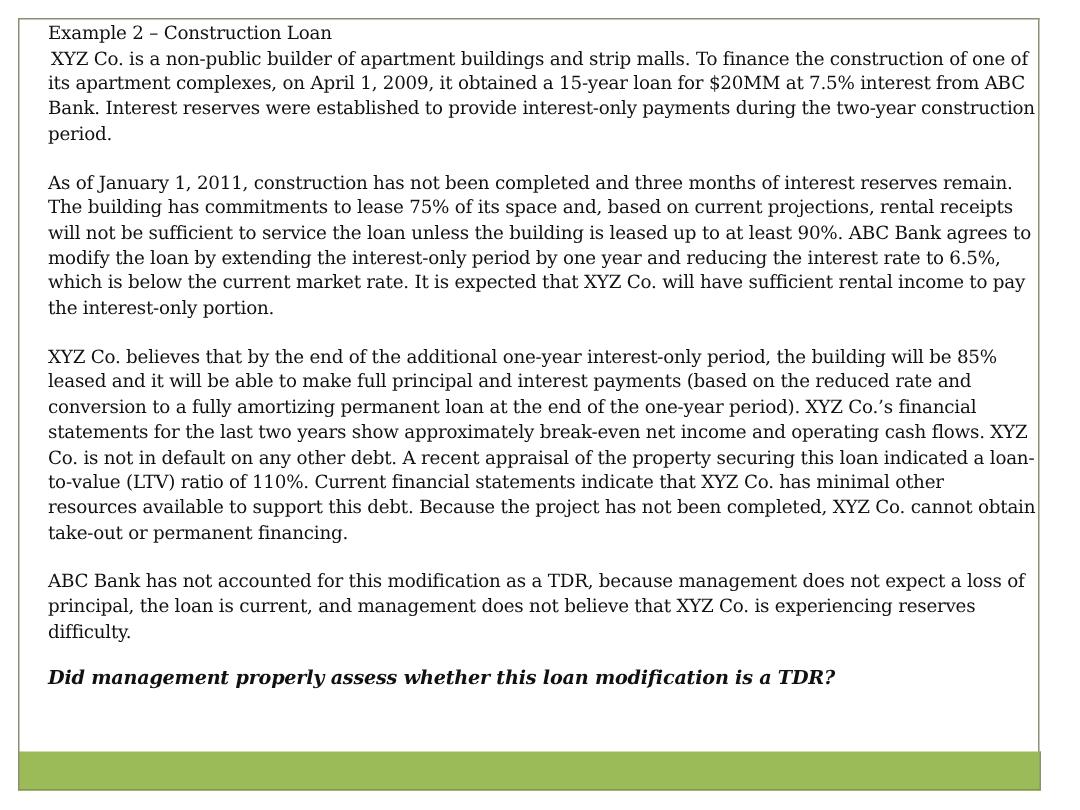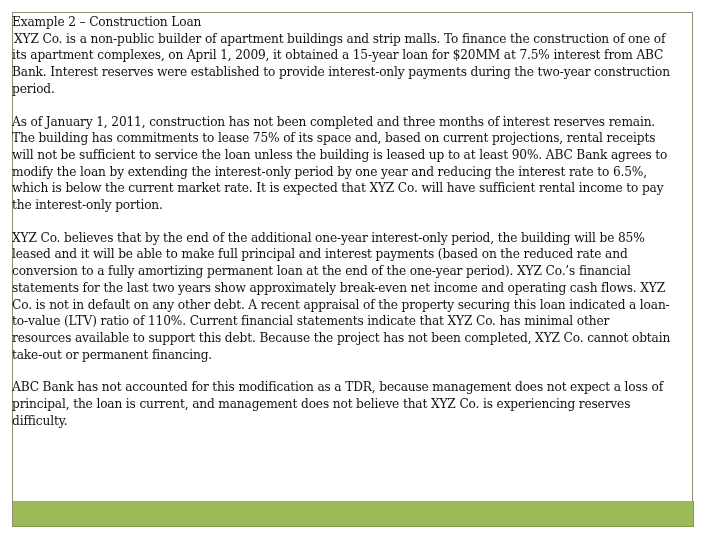--- a/index.html
+++ b/index.html
@@ -1,20 +1,20 @@
 <!DOCTYPE html>
 <html><head>
 <meta charset="utf-8">
 <style>
   html, body { margin:0; padding:0; }
   body { width:720px; height:540px; background:#ffffff; position:relative; overflow:hidden;
          font-family:"DejaVu Serif", "Liberation Serif", serif; color:#111; }
   .frame { position:absolute; left:12px; top:12px; width:681px; height:515px;
            border:1px solid #8e8e72; border-bottom:none; box-sizing:border-box; background:#fff; }
-  .content { position:absolute; left:12px; top:14px; width:660px; font-size:12.2px; line-height:16.7px; letter-spacing:-0.15px; }
+  .content { position:absolute; left:32px; top:14px; width:660px; font-size:12.2px; line-height:16.7px; letter-spacing:-0.15px; }
   .content p { margin:0; }
   .title { margin-bottom:0; }
   .p1 { margin-top:0; text-indent:2px; }
   .gap { height:16px; }
   .q { font-weight:bold; font-style:italic; font-size:12.8px; }
   .band { position:absolute; left:12px; top:501px; width:682px; height:26px; background:#9bbb59;
           border-bottom:1px solid #7d9647; border-left:1px solid #8e8e72; border-right:1px solid #8e8e72; box-sizing:border-box; }
 </style>
 </head>
 <body>
@@ -24,15 +24,16 @@
 <div class="content">
   <p class="title">Example 2 – Construction Loan</p>
   <p class="p1">XYZ Co. is a non-public builder of apartment buildings and strip malls.  To finance the construction of one of its apartment complexes, on April 1, 2009, it obtained a 15-year loan for $20MM at 7.5% interest from ABC Bank.  Interest reserves were established to provide interest-only payments during the two-year construction period.</p>
   <div class="gap"></div>
   <p>As of January 1, 2011, construction has not been completed and three months of interest reserves remain. The building has commitments to lease 75% of its space and, based on current projections, rental receipts will not be sufficient to service the loan unless the building is leased up to at least 90%.  ABC Bank agrees to modify the loan by extending the interest-only period by one year and reducing the interest rate to 6.5%, which is below the current market rate.  It is expected that XYZ Co. will have sufficient rental income to pay the interest-only portion.</p>
   <div class="gap"></div>
   <p>XYZ Co. believes that by the end of the additional one-year interest-only period, the building will be 85% leased and it will be able to make full principal and interest payments (based on the reduced rate and conversion to a fully amortizing permanent loan at the end of the one-year period).  XYZ Co.’s financial statements for the last two years show approximately break-even net income and operating cash flows.  XYZ Co. is not in default on any other debt.  A recent appraisal of the property securing this loan indicated a loan-to-value (LTV) ratio of 110%.  Current financial statements indicate that XYZ Co. has minimal other resources available to support this debt.  Because the project has not been completed, XYZ Co. cannot obtain take-out or permanent financing.</p>
   <div class="gap"></div>
   <p>ABC Bank has not accounted for this modification as a TDR, because management does not expect a loss of principal, the loan is current, and management does not believe that XYZ Co. is experiencing reserves difficulty.</p>
   <div class="gap"></div>
+  <p class="q">Did management properly assess whether this loan modification is a TDR?</p>
 </div>
 
 <div class="band"></div>
 
 </body></html>

